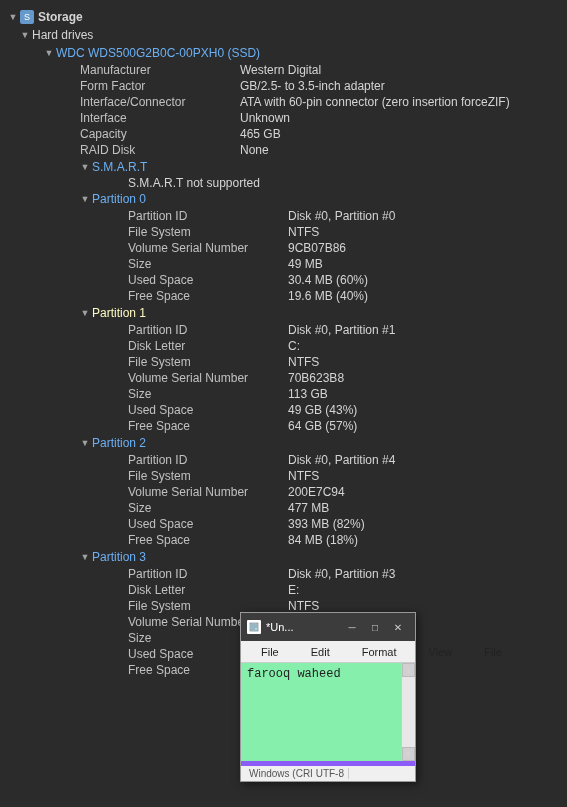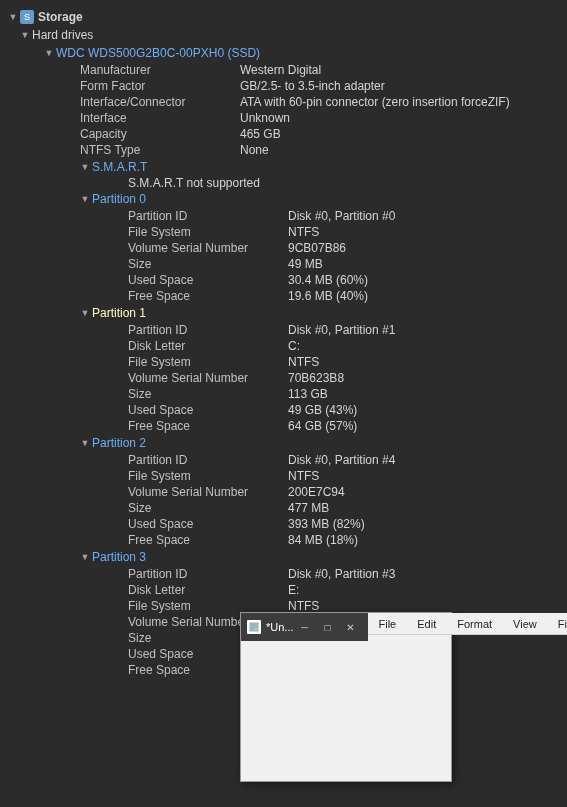--- a/index.html
+++ b/index.html
@@ -63,26 +63,27 @@
 
     .prop-val {
       color: #d4d4d4;
     }
 
     
     .notepad-window {
       position: absolute;
       left: 240px;
       top: 612px;
-      width: 212px;
+      width: 176px;
       height: 170px;
       background: #f0f0f0;
       border: 1px solid #999;
       box-shadow: 2px 2px 8px rgba(0,0,0,0.5);
       display: flex;
+      flex-direction: column;
       z-index: 100;
     }
 
     .notepad-titlebar {
       background: #3c3c3c;
       color: #fff;
       height: 28px;
       display: flex;
       align-items: center;
       padding: 0 6px;
@@ -128,26 +129,26 @@
       color: #ccc;
       cursor: pointer;
       border-radius: 2px;
     }
 
     .notepad-menubar {
       background: #f0f0f0;
       height: 22px;
       display: flex;
       align-items: center;
-      padding: 0 7px;
+      padding: 0 16px;
       font-size: 11px;
       color: #222;
       border-bottom: 1px solid #ccc;
       flex-shrink: 0;
-      gap: 13px;
+      gap: 24px;
     }
 
     .notepad-menubar span {
       padding: 2px 4px;
       cursor: pointer;
     }
 
     .notepad-content-area {
       flex: 1;
       display: flex;
@@ -244,21 +245,21 @@
           </div>
           <div class="prop-row">
             <span class="prop-key">Interface</span>
             <span class="prop-val">Unknown</span>
           </div>
           <div class="prop-row">
             <span class="prop-key">Capacity</span>
             <span class="prop-val">465 GB</span>
           </div>
           <div class="prop-row">
-            <span class="prop-key">NTFS Type</span>
+            <span class="prop-key">RAID Disk</span>
             <span class="prop-val">None</span>
           </div>
         </div>
 
         <div class="indent-3">
           <div class="tree-row">
             <span class="chevron">▼</span>
             <span style="color:#6ab0f5;">S.M.A.R.T</span>
           </div>
           <div class="indent-4">

